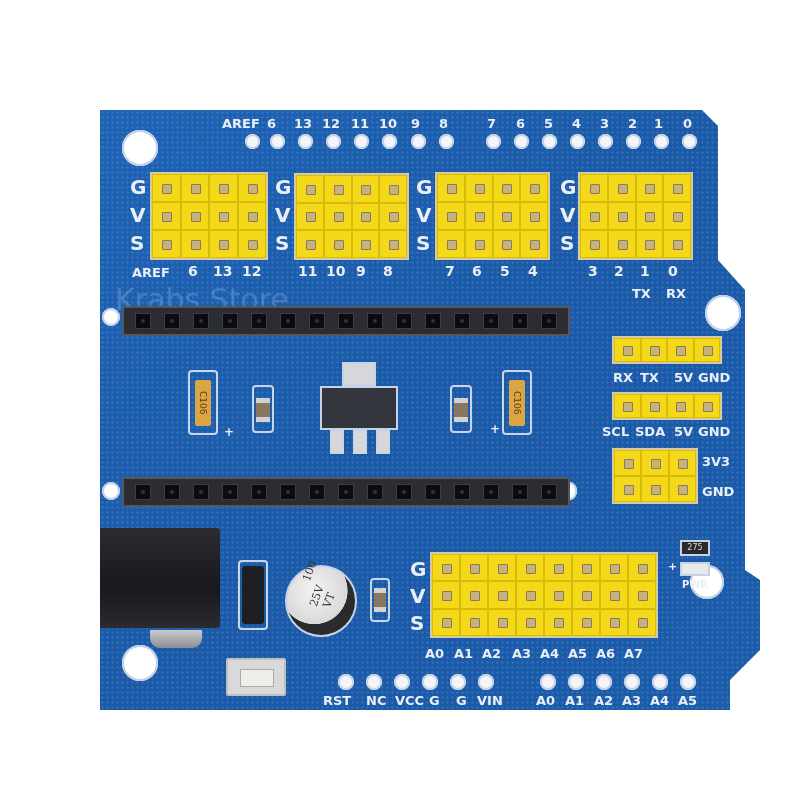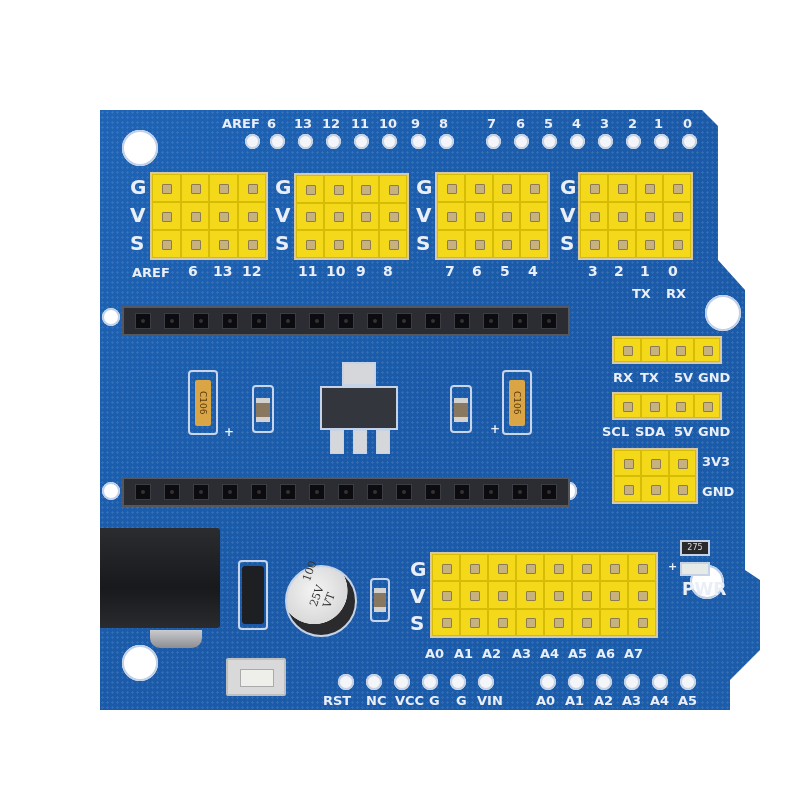--- a/index.html
+++ b/index.html
@@ -25,20 +25,21 @@
   .res { position:absolute; background:#8a7760; border-radius:2px; }
   .res::before, .res::after { content:""; position:absolute; left:0; right:0; height:5px; background:#d2d2d2; }
   .res::before { top:0; } .res::after { bottom:0; }
   .watermark { position:absolute; color:rgba(255,255,255,0.18); font-size:30px; font-family:"DejaVu Sans", sans-serif; }
 </style>
 </head>
 <body>
 
 <div class="board">
 
+  <div class="watermark" style="left:15px; top:172px;">Krabs Store</div>
 
   <div class="hole" style="left:22px; top:20px; width:36px; height:36px;"></div>
   <div class="hole" style="left:605px; top:185px; width:36px; height:36px;"></div>
   <div class="hole" style="left:590px; top:455px; width:34px; height:34px;"></div>
   <div class="hole" style="left:22px; top:535px; width:36px; height:36px;"></div>
   <div class="hole" style="left:2px; top:198px; width:18px; height:18px;"></div>
   <div class="hole" style="left:2px; top:372px; width:18px; height:18px;"></div>
   <div class="hole" style="left:463px; top:372px; width:14px; height:18px;"></div>
 
   <div class="silk" style="left:122px; top:6px; font-size:13px;">AREF</div>
@@ -324,21 +325,21 @@
   <div class="silk" style="left:440px; top:536px; font-size:13px;">A4</div>
   <div class="silk" style="left:468px; top:536px; font-size:13px;">A5</div>
   <div class="silk" style="left:496px; top:536px; font-size:13px;">A6</div>
   <div class="silk" style="left:524px; top:536px; font-size:13px;">A7</div>
 
   <div style="position:absolute; left:580px; top:430px; width:30px; height:16px; background:#2a2a2c; border:2px solid #c6d3e6; box-sizing:border-box;">
     <div style="color:#ddd; font-size:8px; text-align:center; line-height:12px;">275</div>
   </div>
   <div style="position:absolute; left:580px; top:452px; width:30px; height:14px; background:#e6ebe8; border:2px solid #c6d3e6; box-sizing:border-box;"></div>
   <div class="silk" style="left:568px; top:450px; font-size:11px;">+</div>
-  <div class="silk" style="left:582px; top:469px; font-size:17px;">PWR</div>
+  <div class="silk" style="left:582px; top:469px; font-size:10px;">PWR</div>
 
   <div style="position:absolute; left:126px; top:548px; width:60px; height:38px; background:#d9d9d9; border:2px solid #bfbfbf; box-sizing:border-box; border-radius:2px;">
     <div style="position:absolute; left:12px; top:9px; width:32px; height:16px; background:#eeeeea; border:1px solid #aaa;"></div>
   </div>
 
   <div class="pad" style="left:238px; top:564px; width:16px; height:16px;"></div>
   <div class="pad" style="left:266px; top:564px; width:16px; height:16px;"></div>
   <div class="pad" style="left:294px; top:564px; width:16px; height:16px;"></div>
   <div class="pad" style="left:322px; top:564px; width:16px; height:16px;"></div>
   <div class="pad" style="left:350px; top:564px; width:16px; height:16px;"></div>

